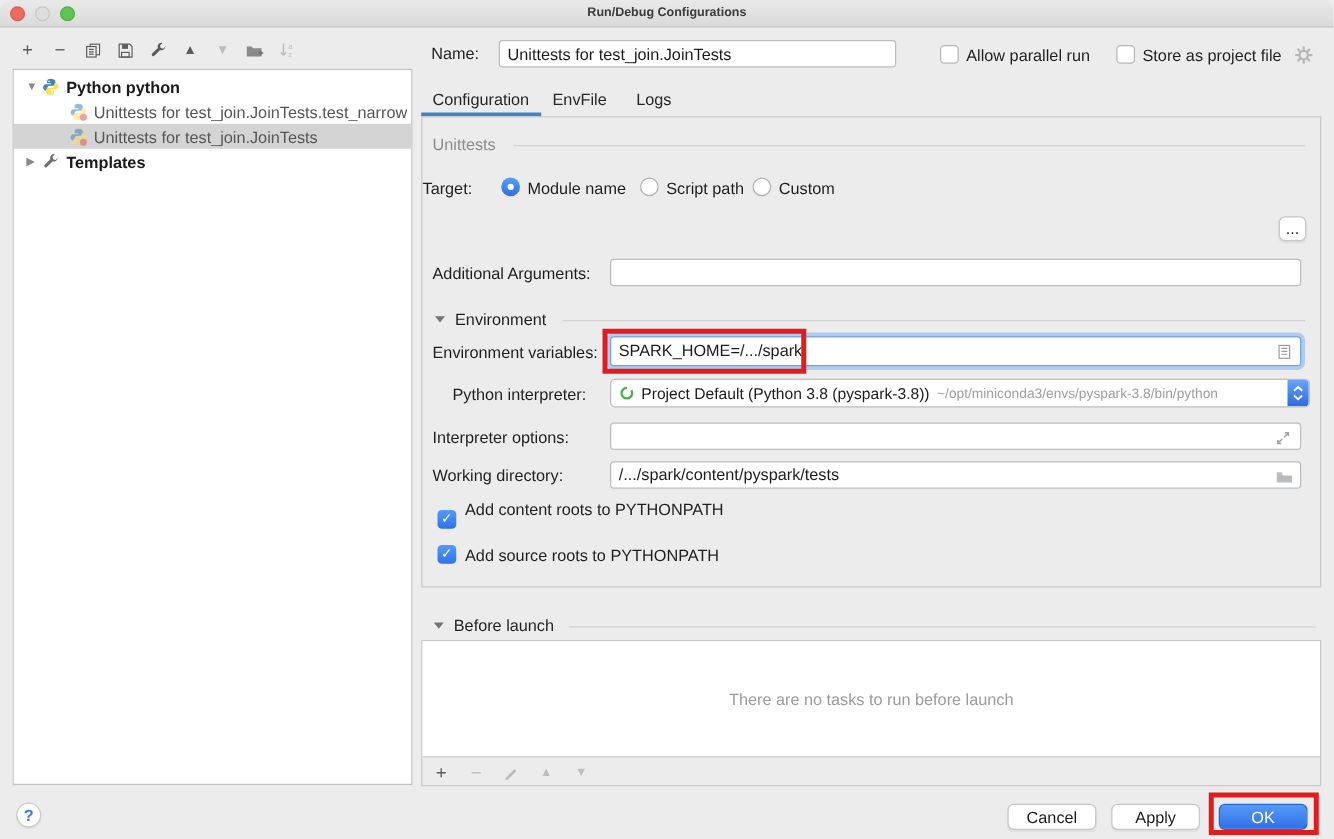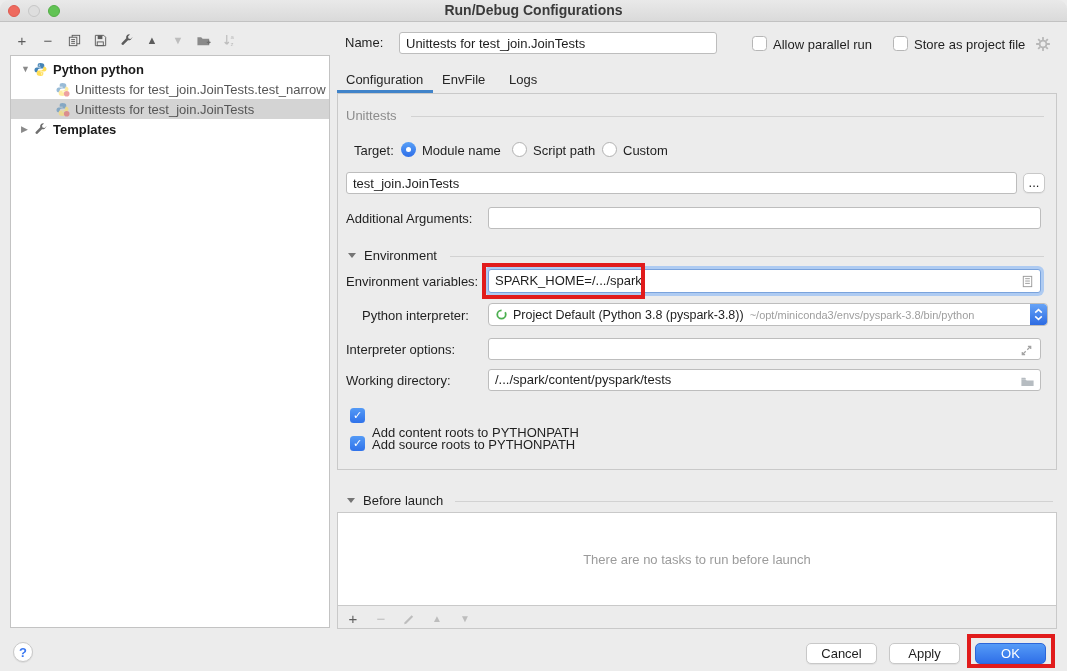--- a/index.html
+++ b/index.html
@@ -3,21 +3,21 @@
 <meta charset="utf-8">
 <style>
   * { margin:0; padding:0; box-sizing:border-box; }
   html,body { width:1067px; height:671px; }
   body { font-family:"Liberation Sans","DejaVu Sans",sans-serif; font-size:13px; color:#1d1d1d; background:#ececec; }
   .window { position:relative; width:1067px; height:671px; background:#ececec; border-radius:9px 9px 0 0; overflow:hidden; }
 
   
   .titlebar { position:absolute; left:0; top:0; width:1067px; height:22px;
               background:linear-gradient(#e9e9e9,#dadada); border-bottom:1px solid #c2c2c2; }
-  .title { text-align:center; line-height:21px; font-size:14px; color:#3a3a3a; font-weight:bold; }
+  .title { text-align:center; line-height:21px; font-size:10px; color:#3a3a3a; font-weight:bold; }
   .tl { position:absolute; top:5px; width:12px; height:12px; border-radius:50%; }
   .tl.red   { left:8px;  background:#ee6a5e; border:1px solid #dd5b50; }
   .tl.gray  { left:28px; background:#dedede; border:1px solid #c6c6c6; }
   .tl.green { left:48px; background:#61c354; border:1px solid #53ad46; }
 
   
   .ltb { position:absolute; left:14px; top:31px; height:18px; display:flex; align-items:center; gap:10px; }
   .tbi { width:16px; height:16px; display:inline-flex; align-items:center; justify-content:center;
          font-size:15px; color:#5c5c5c; }
   .tbi.dis { color:#bdbdbd; }
@@ -205,31 +205,28 @@
 
   <div class="tab" style="left:346px;">Configuration</div>
   <div class="tab" style="left:442px;">EnvFile</div>
   <div class="tab" style="left:509px;">Logs</div>
   <div class="tabline"></div>
 
   <div class="panel">
     <span class="lbl graylbl" style="left:8px; top:14px;">Unittests</span>
     <div class="sepline" style="left:73px; top:22px; width:633px;"></div>
 
-    <span class="lbl" style="left:16px; top:49px;">Target:</span>
+    <span class="lbl" style="left:0; top:49px;">Target:</span>
     <div class="radio sel" style="left:63px; top:48px;"></div>
     <span class="lbl" style="left:84px; top:49px;">Module name</span>
     <div class="radio unsel" style="left:174px; top:48px;"></div>
     <span class="lbl" style="left:195px; top:49px;">Script path</span>
     <div class="radio unsel" style="left:264px; top:48px;"></div>
     <span class="lbl" style="left:285px; top:49px;">Custom</span>
 
-    <div style="position:absolute; left:8px; top:78px; width:671px; height:22px;">
-      <input class="field" style="position: static;" type="text" value="test_join.JoinTests">
-    </div>
     <div class="btn" style="left:685px; top:79px; width:22px; height:20px; line-height:17px;">...</div>
 
     <span class="lbl" style="left:8px; top:117px;">Additional Arguments:</span>
     <div style="position:absolute; left:150px; top:113px; width:553px; height:22px;">
       <input class="field" style="position: static;" type="text" value="">
     </div>
 
     <span class="tri" style="position:absolute; left:10px; top:159px;"></span>
     <span class="lbl" style="left:26px; top:154px;">Environment</span>
     <div class="sepline" style="left:112px; top:162px; width:594px;"></div>
@@ -269,21 +266,21 @@
     <span class="lbl" style="left:8px; top:279px;">Working directory:</span>
     <div class="field" style="left:150px; top:275px; width:553px;">
       <span>/.../spark/content/pyspark/tests</span>
       <svg class="fieldicon" style="right:5px; top:4px;" viewBox="0 0 16 16">
           <path d="M1.5 5.5h4.2l1.4 1.3h7.4v6H1.5z" fill="#b6bcc1"></path>
           <path d="M1.5 5.5V4h4l1 1.3" fill="#b6bcc1"></path>
         </svg>
     </div>
 
     <div class="cb checked" style="left:12px; top:314px;"></div>
-    <span class="lbl" style="left:34px; top:331px;">Add content roots to PYTHONPATH</span>
+    <span class="lbl" style="left:34px; top:306px;">Add content roots to PYTHONPATH</span>
     <div class="cb checked" style="left:12px; top:342px;"></div>
     <span class="lbl" style="left:34px; top:343px;">Add source roots to PYTHONPATH</span>
   </div>
 
   <span class="tri" style="position:absolute; left:347px; top:498px;"></span>
   <span class="lbl" style="left:363px; top:493px;">Before launch</span>
   <div class="sepline" style="left:455px; top:501px; width:598px;"></div>
 
   <div class="blwrap">
     <div class="bllist">

